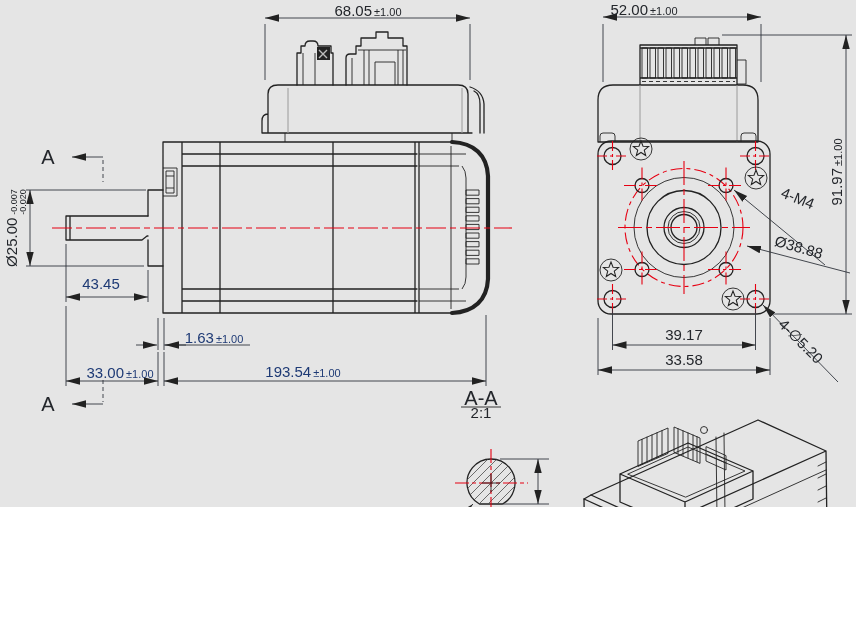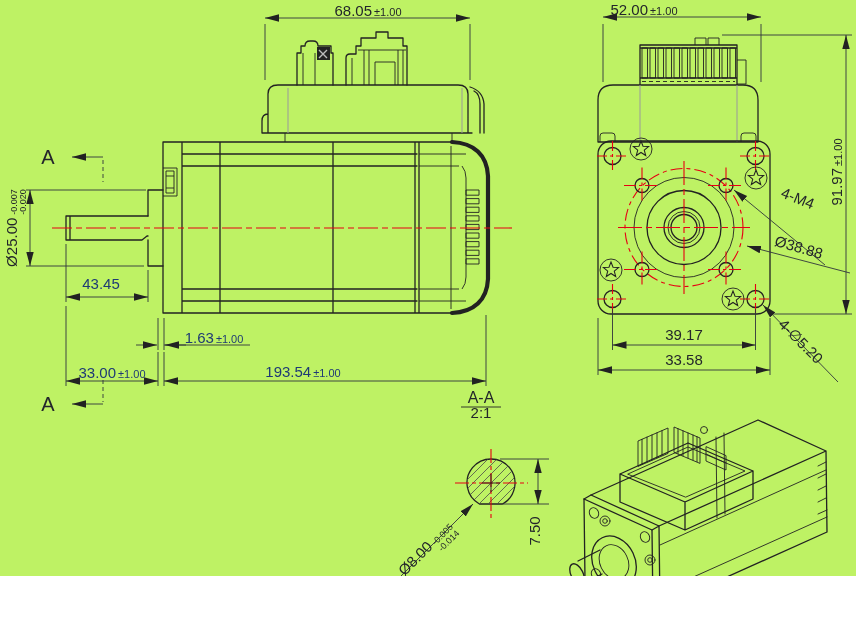--- a/index.html
+++ b/index.html
@@ -1,34 +1,34 @@
 <!DOCTYPE html>
 <html><head>
 <meta charset="utf-8">
 <style>
   html,body{margin:0;padding:0;background:#fff}
-  .canvas{position:relative;width:856px;height:576px;background:#bef264;
+  .canvas{position:relative;width:856px;height:507px;background:#e5e5e5;
           font-family:"Liberation Sans",sans-serif;overflow:hidden}
   svg.geo{position:absolute;left:0;top:0}
   .k{stroke:#222;stroke-width:1.3;fill:none;stroke-linejoin:round;stroke-linecap:round}
   .kt{stroke:#222;stroke-width:0.9;fill:none}
   .hv{stroke-width:4.2;stroke-linecap:round}
   .g{stroke:#9a9a9a;stroke-width:1;fill:none}
   .d{stroke:#30343c;stroke-width:0.9;fill:none}
   .dm{marker-start:url(#arr);marker-end:url(#arr)}
   .de{marker-end:url(#arr)}
   .r{stroke:#e60012;stroke-width:1.1;fill:none}
   .hatch{stroke:#4a4a4a;stroke-width:0.8;fill:none}
   .lbl{position:absolute;transform:translate(-50%,-50%);display:flex;align-items:baseline;
        gap:1px;color:#23262b;white-space:nowrap;line-height:1}
   .lbl .v{font-size:15px}
   .lbl .t{font-size:11px;margin-left:1px}
   .stk{display:inline-flex;flex-direction:column;font-size:9px;line-height:8.5px;margin-left:2px}
   .big{font-size:20px}
-  .mid{font-size:16px}
+  .mid{font-size:20px}
   .nvy{color:#1e3a75}
 </style>
 </head>
 <body>
 
 <div class="canvas">
 
 <svg class="geo" width="856" height="622" viewBox="0 0 856 622">
   <defs>
     <marker id="arr" markerWidth="15" markerHeight="9" refX="14" refY="4.5" orient="auto-start-reverse" markerUnits="userSpaceOnUse">
@@ -234,21 +234,21 @@
         <span>-0.020</span>
       </span>
   </div>
   <div class="lbl nvy" style="left:101px;top:283px">
     <span class="v">43.45</span>
   </div>
   <div class="lbl nvy" style="left:214px;top:337px">
     <span class="v">1.63</span>
       <span class="t">±1.00</span>
   </div>
-  <div class="lbl nvy" style="left:112px;top:372px">
+  <div class="lbl nvy" style="left:120px;top:372px">
     <span class="v">33.00</span>
       <span class="t">±1.00</span>
   </div>
   <div class="lbl nvy" style="left:303px;top:371px">
     <span class="v">193.54</span>
       <span class="t">±1.00</span>
   </div>
   <div class="lbl mid" style="left:481px;top:398px">
     <span>A-A</span>
   </div>

